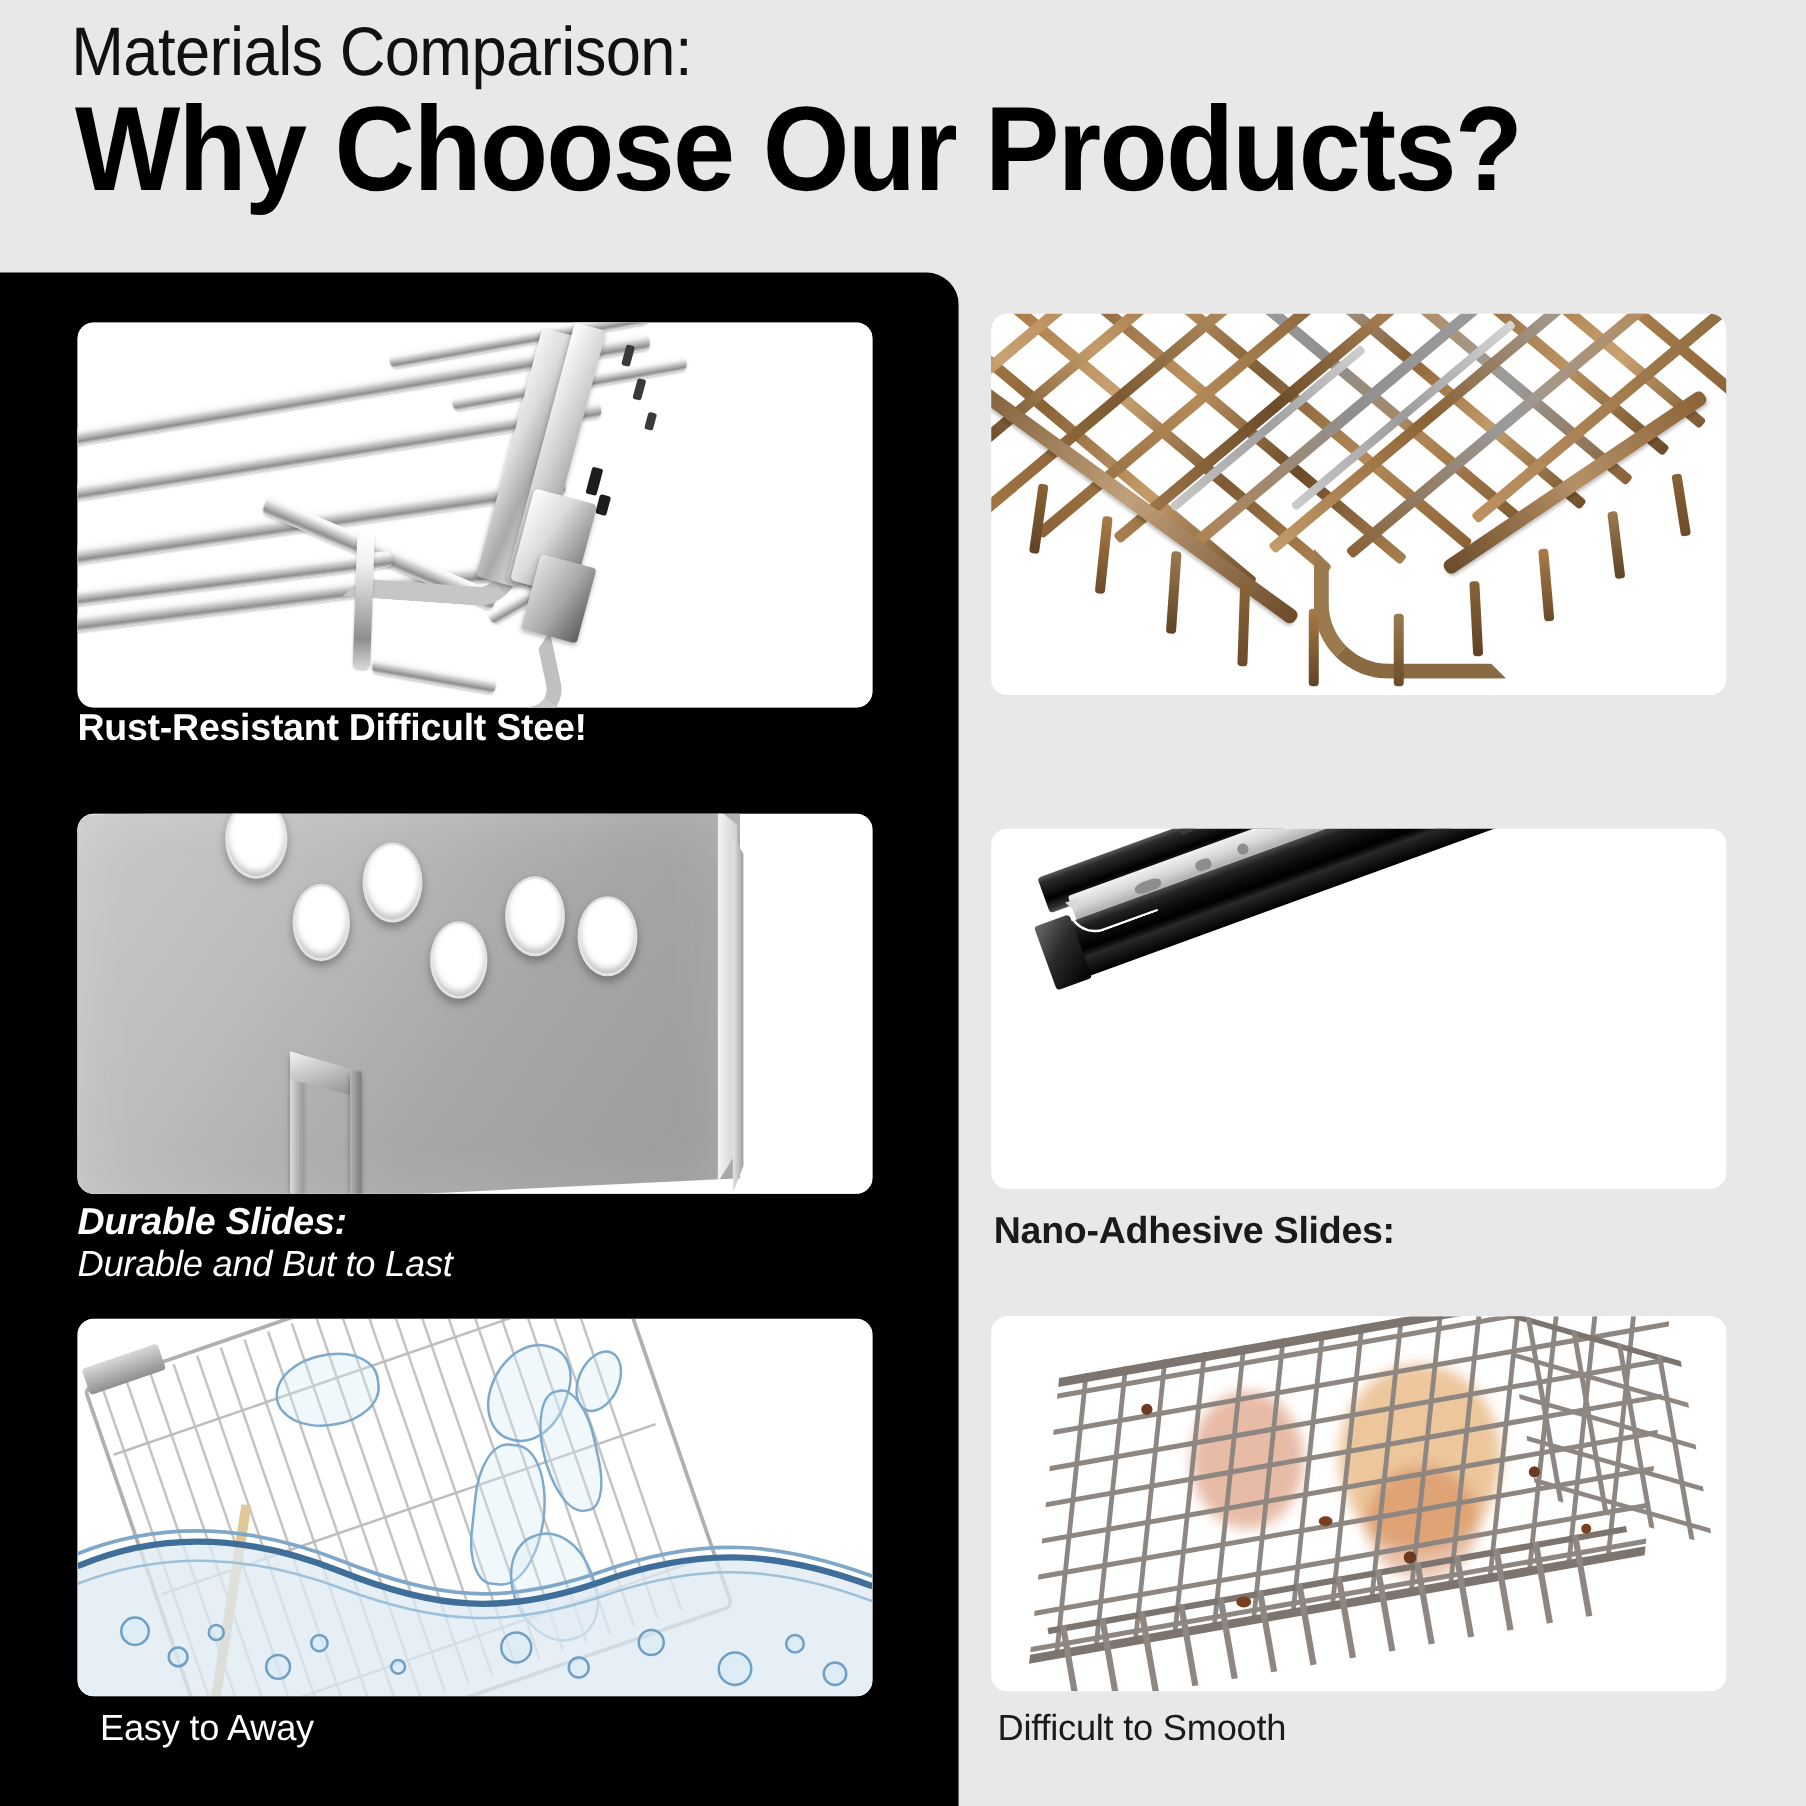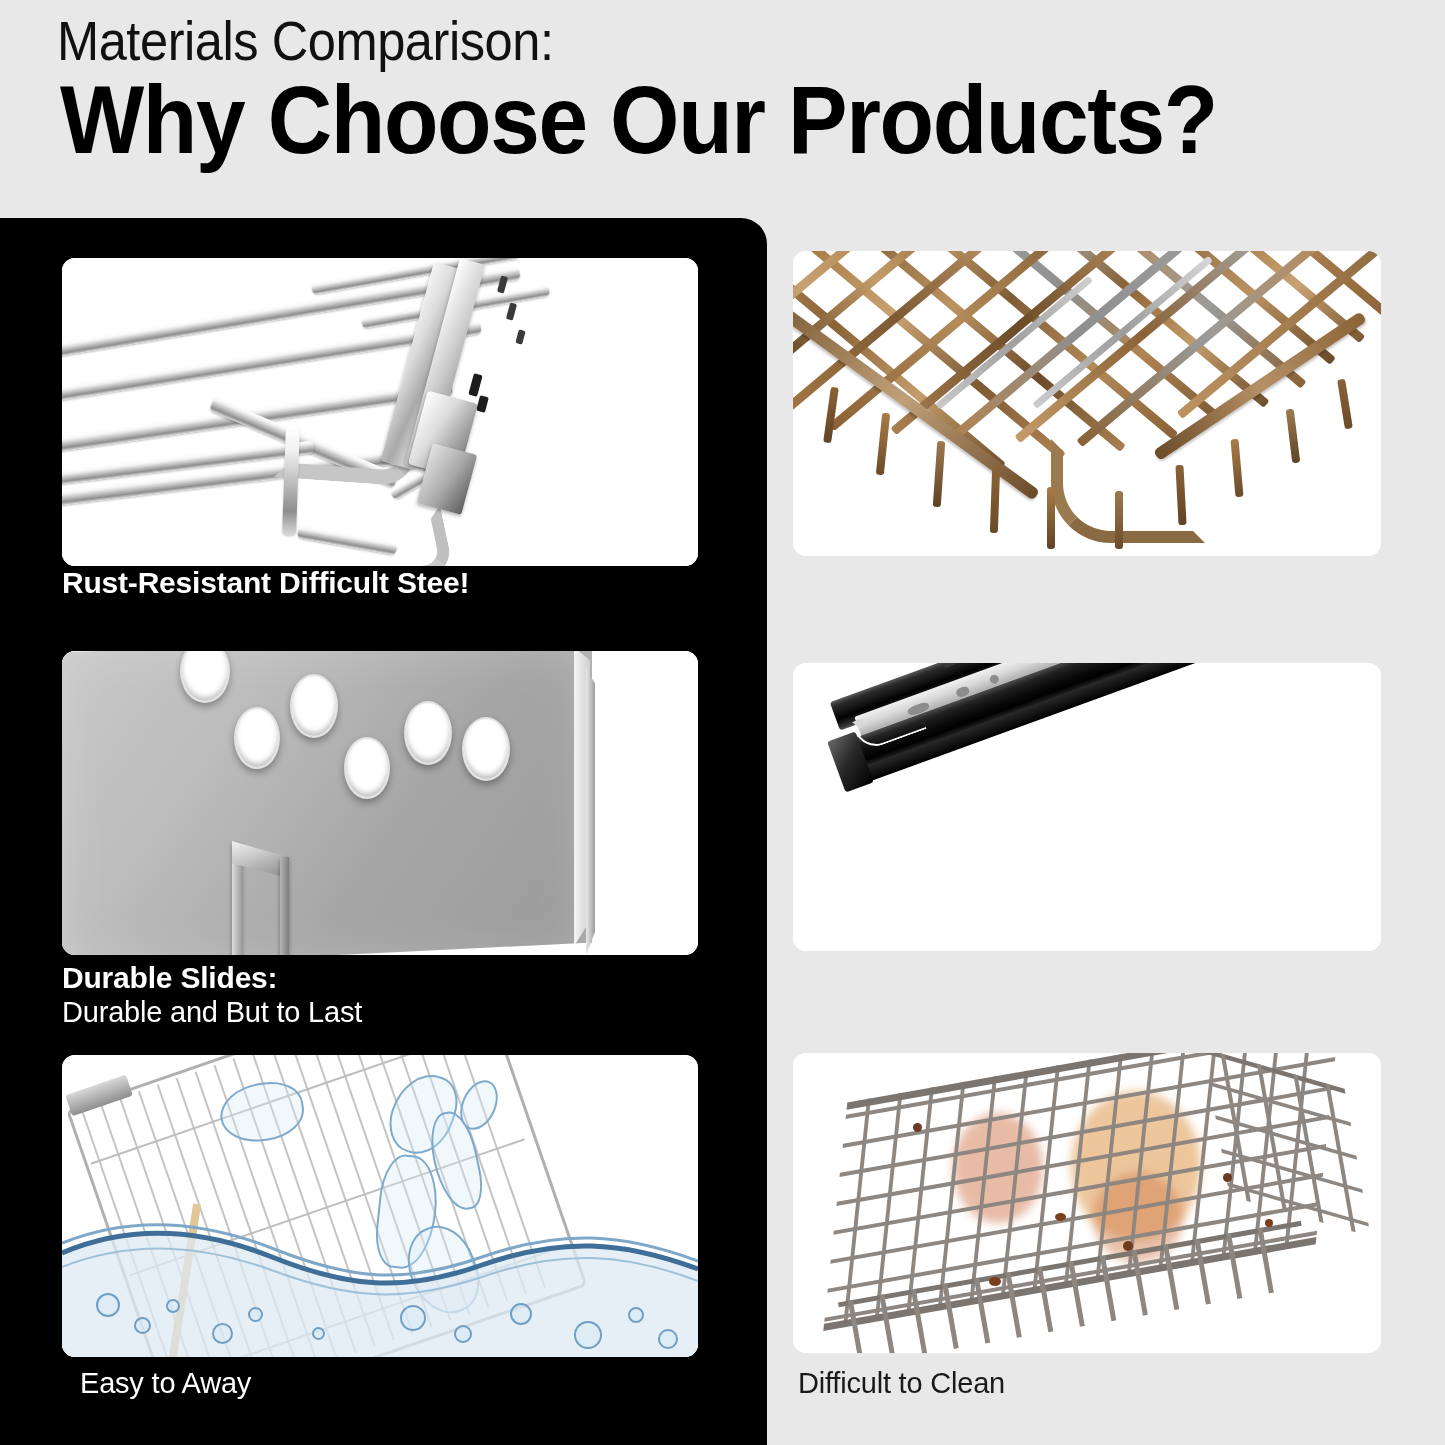--- a/index.html
+++ b/index.html
@@ -277,21 +277,21 @@
     <div class="hole" style="left:282px; top:86px;  width:42px; height:58px;"></div>
     <div class="hole" style="left:342px; top:50px;  width:44px; height:60px;"></div>
     <div class="hole" style="left:400px; top:66px;  width:44px; height:60px;"></div>
 
     <div class="slot-tab" style="left:170px; top:192px; width:10px; height:112px; background:linear-gradient(90deg,#dcdcdc,#9c9c9c);"></div>
     <div class="slot-tab" style="left:170px; top:190px; width:52px; height:36px; clip-path:polygon(0% 0%, 100% 42%, 100% 100%, 0% 62%); background:linear-gradient(160deg,#f2f2f2,#8e8e8e);"></div>
     <div class="slot-tab" style="left:218px; top:206px; width:9px; height:98px; background:linear-gradient(90deg,#b5b5b5,#7d7d7d);"></div>
   </div>
 </div>
 
-<div class="cap cap-light" style="left:62px; top:961px;">
+<div class="cap cap-light" style="left:62px; top:961px;font-style:italic;">
   <span class="cap-title">Durable Slides:</span>
   <span class="cap-sub">Durable and But to Last</span>
 </div>
 
 <div class="card" style="left:62px; top:1055px; width:636px; height:302px;">
   <div class="water-stage">
 
     <div class="rack-tilt" style="left:46px; top:-24px; width:430px; height:330px; transform:rotate(-19deg);">
       <div class="rack-border" style="left:0; top:0; width:430px; height:330px;"></div>
       <div class="rack-bar" style="left:14px; top:6px; width:2px; height:318px;"></div>
@@ -425,20 +425,21 @@
 
       <div style="position:absolute;left:120px;top:6px;width:300px;height:5px;background:repeating-linear-gradient(90deg,#3c3c3c 0 12px,transparent 12px 24px);"></div>
 
       <div style="position:absolute;left:14px;top:30px;width:12px;height:10px;background:#d8d8d8;clip-path:polygon(0 0,100% 0,50% 100%);"></div>
       <div style="position:absolute;left:14px;top:38px;width:66px;height:22px;border-bottom:2px solid #fff;border-left:2px solid #fff;border-radius:0 0 0 22px;"></div>
     </div>
   </div>
 </div>
 
 <div class="cap cap-dark" style="left:795px; top:968px;">
+  <span class="cap-title">Nano-Adhesive Slides:</span>
 </div>
 
 <div class="card" style="left:793px; top:1053px; width:588px; height:300px;">
   <div class="dirty-stage">
 
     <div class="stain" style="left:160px; top:60px;  width:90px;  height:110px; background:rgba(214,132,92,0.55);"></div>
     <div class="stain" style="left:278px; top:38px;  width:130px; height:150px; background:rgba(225,160,90,0.60);"></div>
     <div class="stain" style="left:300px; top:120px; width:90px;  height:90px;  background:rgba(206,120,72,0.45);"></div>
 
     <div class="dbasket" style="left:38px; top:10px; width:500px; height:230px; transform:rotate(-10deg) skewX(-16deg);">
@@ -505,14 +506,14 @@
     <div style="position:absolute;left:120px;top:70px;width:9px;height:9px;background:#6b3a20;border-radius:50%;"></div>
     <div style="position:absolute;left:262px;top:160px;width:11px;height:8px;background:#7a3f1e;border-radius:50%;"></div>
     <div style="position:absolute;left:330px;top:188px;width:10px;height:10px;background:#6b3a20;border-radius:50%;"></div>
     <div style="position:absolute;left:196px;top:224px;width:12px;height:9px;background:#7a3f1e;border-radius:50%;"></div>
     <div style="position:absolute;left:430px;top:120px;width:9px;height:9px;background:#6b3a20;border-radius:50%;"></div>
     <div style="position:absolute;left:472px;top:166px;width:8px;height:8px;background:#7a3f1e;border-radius:50%;"></div>
   </div>
 </div>
 
 <div class="cap cap-dark" style="left:798px; top:1367px;">
-  <span class="cap-sub">Difficult to Clean</span>
+  <span class="cap-sub">Difficult to Smooth</span>
 </div>
 
 </body></html>

